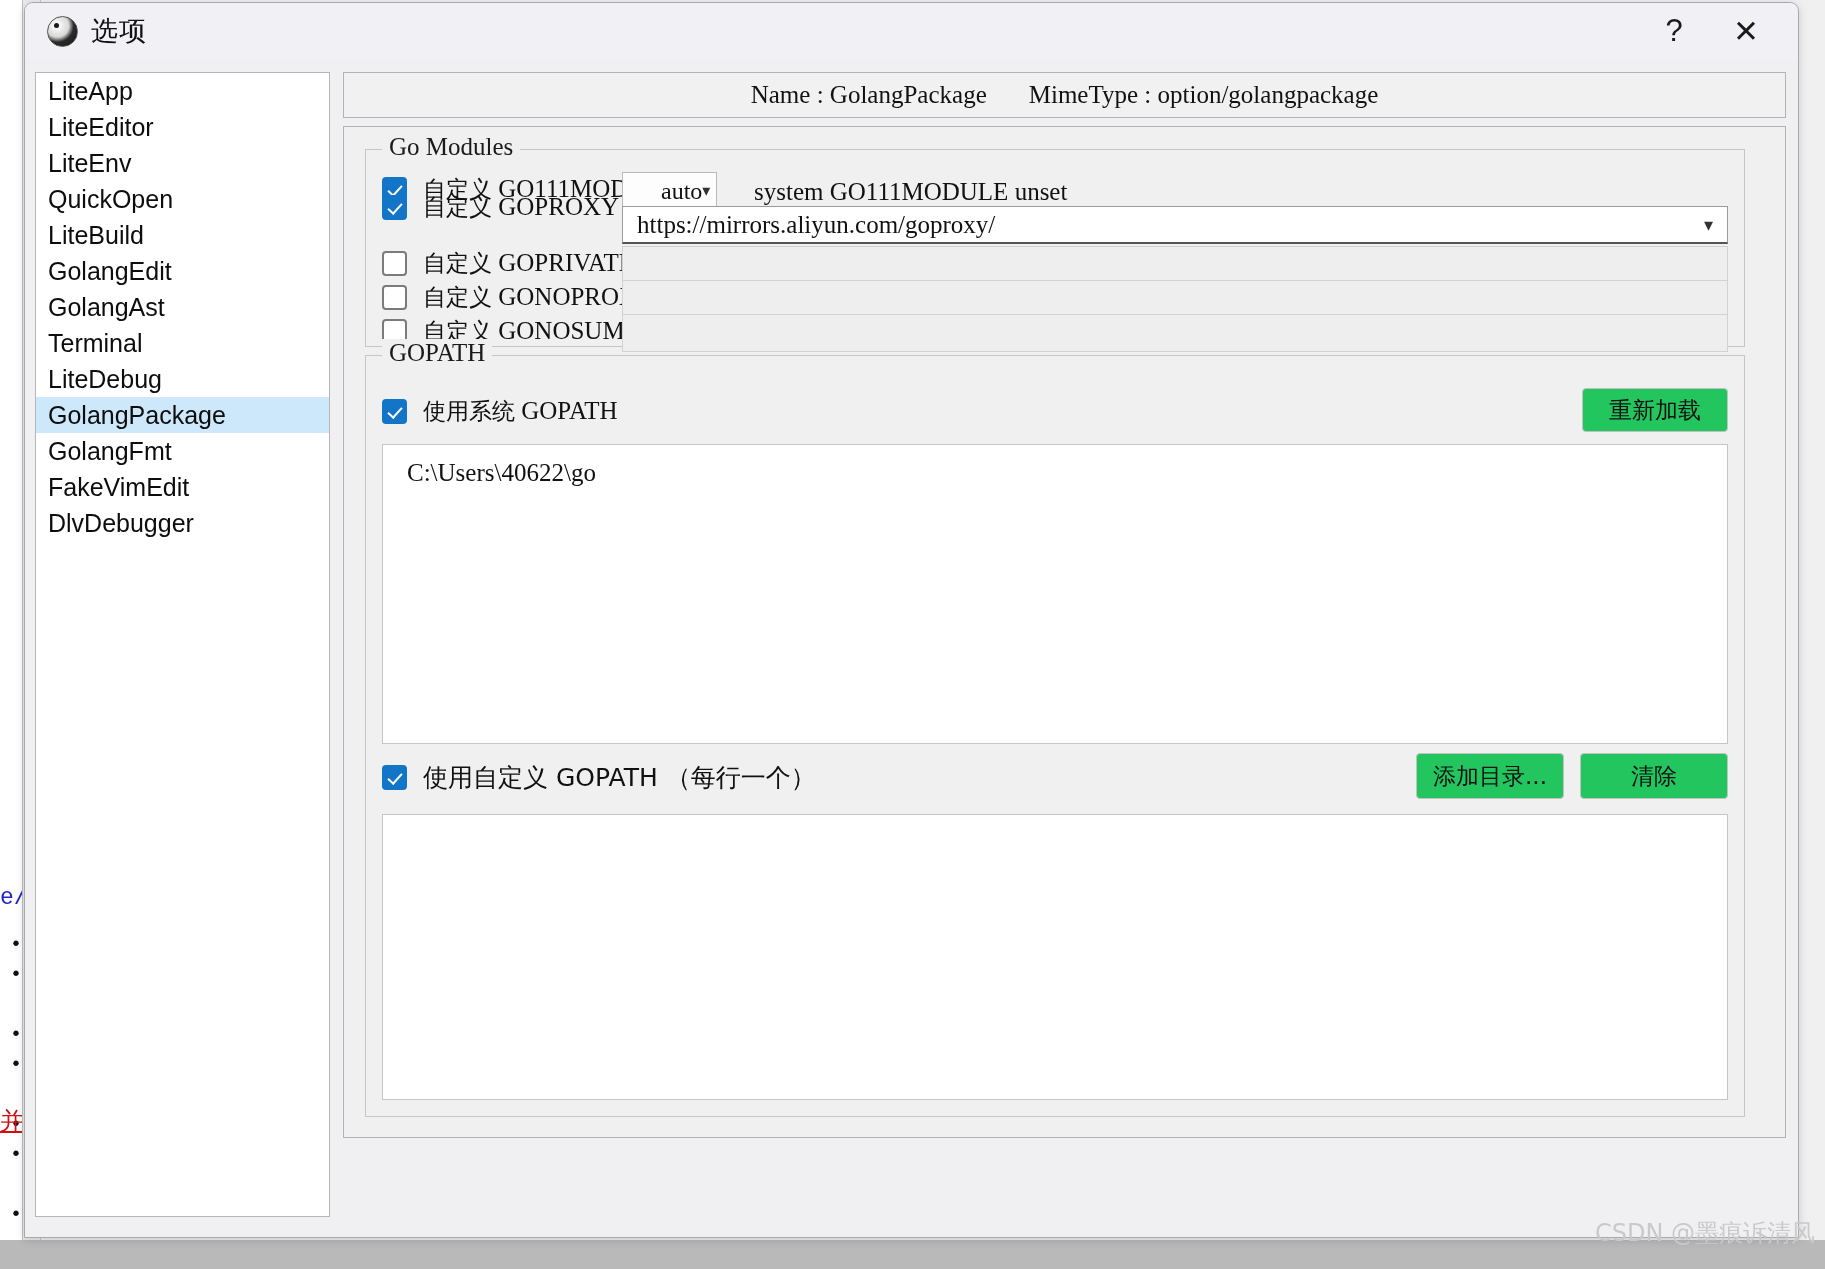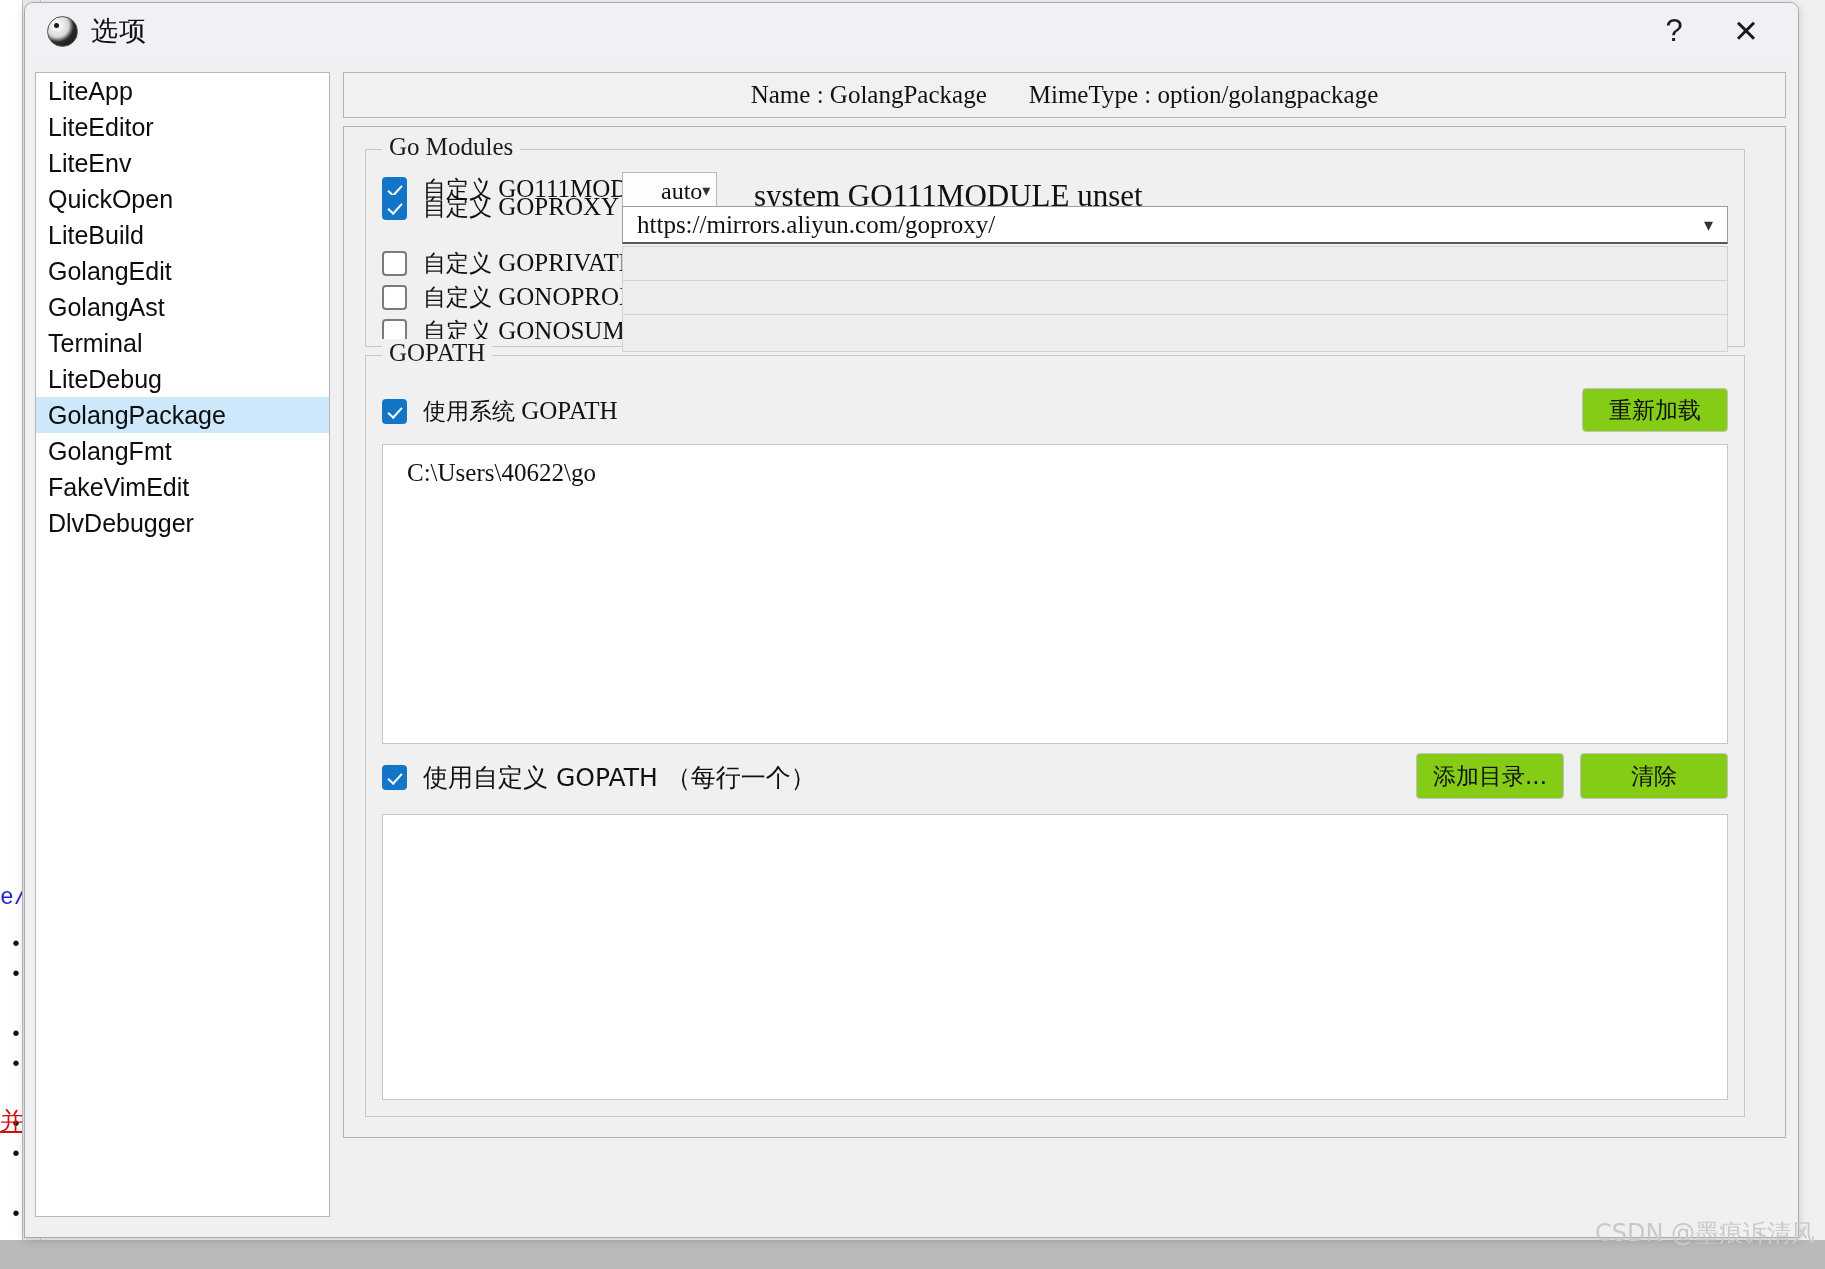--- a/index.html
+++ b/index.html
@@ -308,21 +308,21 @@
     justify-content: space-between;
   }
   .chev {
     font-size: 16px;
     color: #333;
     line-height: 1;
   }
   .hint-text {
     position: absolute;
     font-family: "Liberation Serif", serif;
-    font-size: 31px;
+    font-size: 25px;
     color: #111;
     white-space: nowrap;
   }
   .field {
     position: absolute;
     height: 38px;
     box-sizing: border-box;
     display: flex;
     align-items: center;
     padding: 0 14px;
@@ -342,21 +342,21 @@
   }
   .field .chev-right {
     margin-left: auto;
     font-size: 18px;
     color: #333;
   }
 
   
   .btn {
     box-sizing: border-box;
-    background: #84cc16;
+    background: #22c55e;
     border: 1px solid #c2c2c2;
     border-radius: 4px;
     display: flex;
     align-items: center;
     justify-content: center;
     font-family: "DejaVu Sans", sans-serif;
     font-size: 23px;
     color: #111;
     white-space: nowrap;
     cursor: default;

